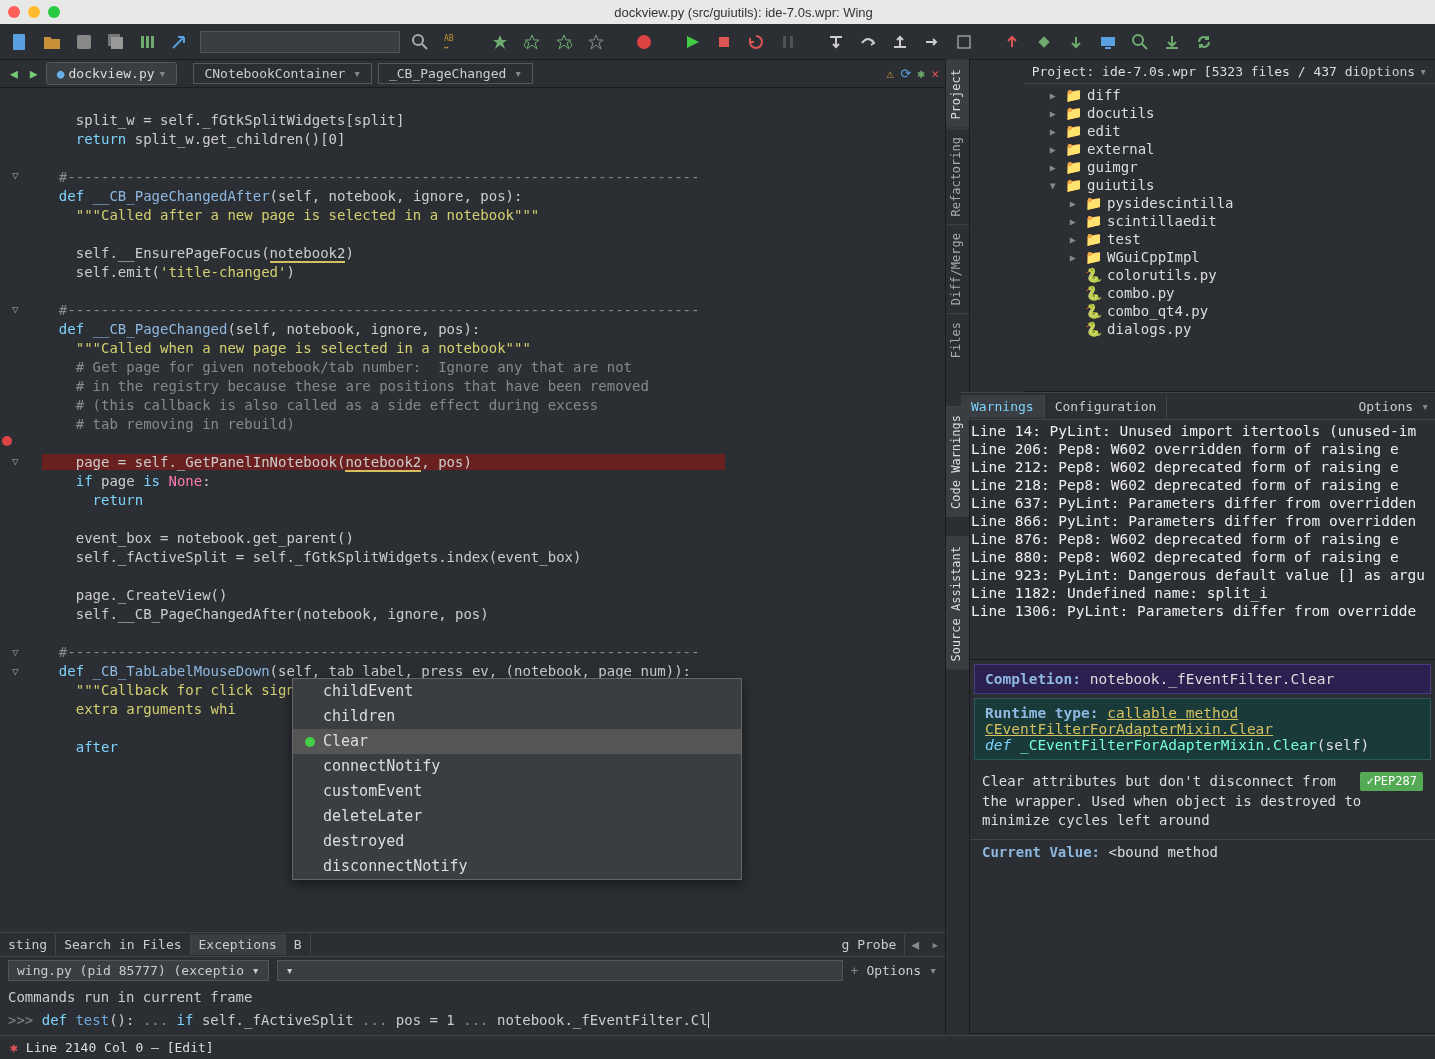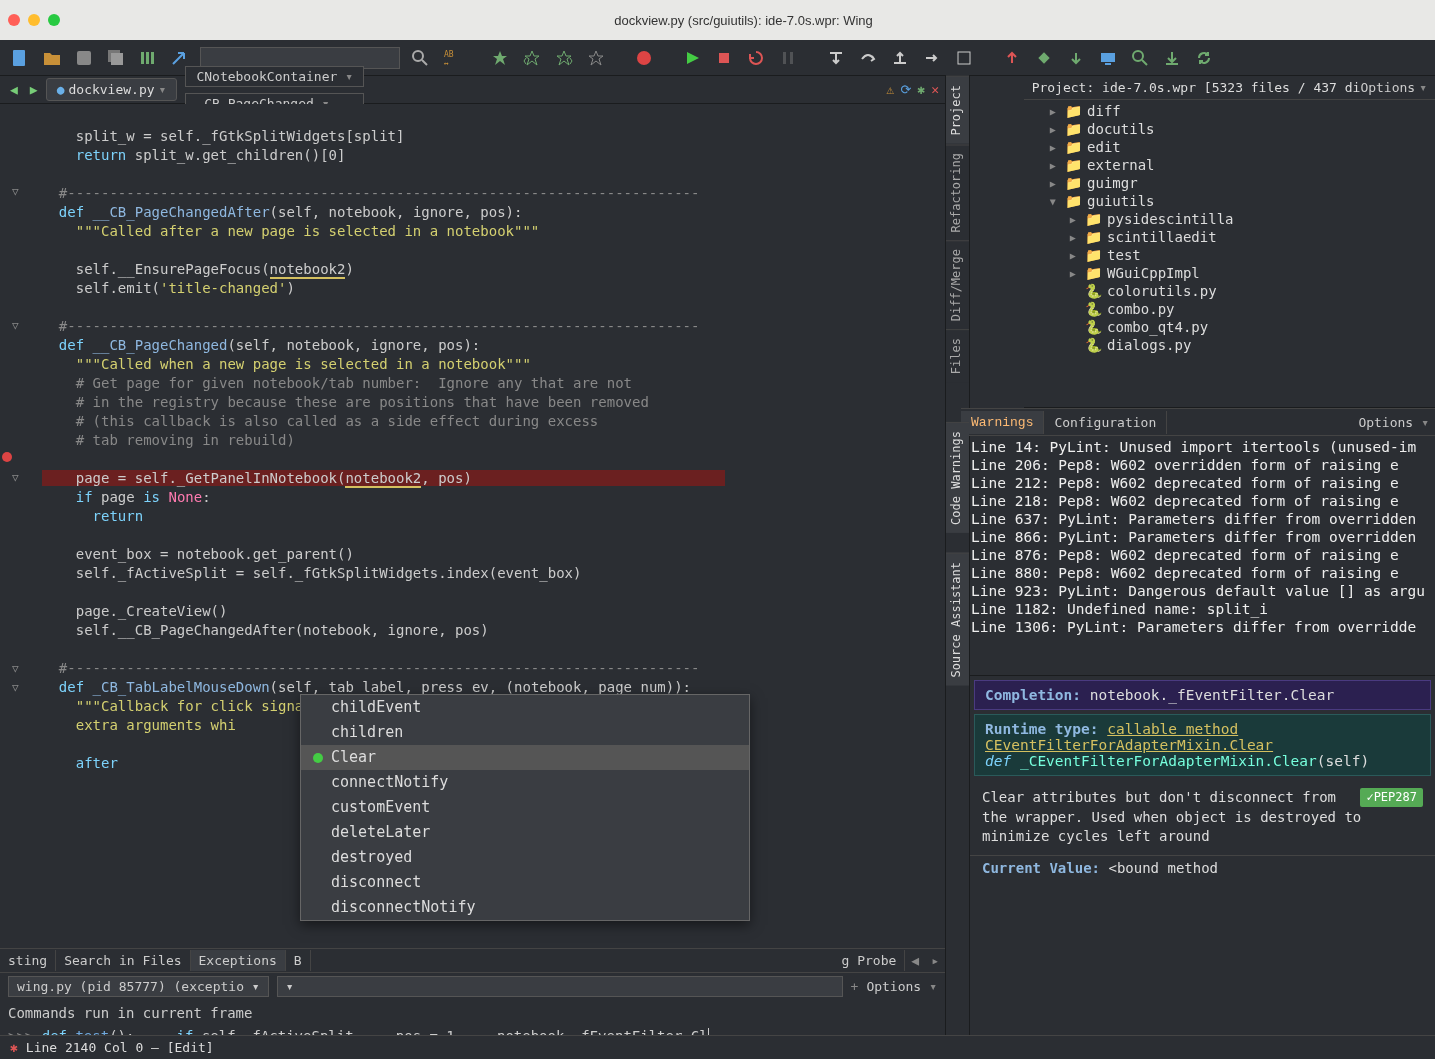--- a/index.html
+++ b/index.html
@@ -1,17 +1,17 @@
 <!DOCTYPE html>
 <html><head>
 <meta charset="utf-8">
 <style>
 * { margin:0; padding:0; box-sizing:border-box; }
 body { background:#2b2e33; color:#ccc; font-family:Menlo,Monaco,monospace; font-size:13px; width:1435px; height:1059px; overflow:hidden; position:relative; }
-.title-bar { height:40px; background:#e8e8e6; display:flex; align-items:center; padding:0 8px; font-family:-apple-system,Helvetica,sans-serif; color:#444; }
+.title-bar { height:24px; background:#e8e8e6; display:flex; align-items:center; padding:0 8px; font-family:-apple-system,Helvetica,sans-serif; color:#444; }
 .traffic { display:flex; gap:8px; }
 .tl { width:12px; height:12px; border-radius:50%; }
 .tl.r{background:#ff5f57}.tl.y{background:#ffbd2e}.tl.g{background:#28ca42}
 .title-text { flex:1; text-align:center; font-size:13px; color:#333; }
 .toolbar { height:36px; background:#2b2e33; display:flex; align-items:center; padding:0 8px; gap:8px; border-bottom:1px solid #1a1c1e; }
 .tbtn { width:24px; height:24px; display:flex; align-items:center; justify-content:center; cursor:pointer; color:#6a9; }
 .tsearch { width:200px; height:22px; background:#3a3d42; border:1px solid #555; }
 .main { display:flex; height:974px; }
 .left { flex:1; display:flex; flex-direction:column; min-width:0; }
 .right { width:490px; display:flex; border-left:1px solid #1a1c1e; }
@@ -23,25 +23,25 @@
 .panel-hdr { height:24px; background:#2b2e33; display:flex; align-items:center; padding:0 8px; font-size:13px; color:#ddd; border-bottom:1px solid #444; }
 .panel-hdr .opts { margin-left:auto; color:#ccc; cursor:pointer; }
 .panel-body { flex:1; overflow:auto; font-size:14px; padding:2px 6px; }
 .tree-row { display:flex; align-items:center; gap:4px; padding:1px 0; color:#ddd; cursor:pointer; white-space:nowrap; }
 .tree-row .arr { width:12px; color:#888; font-size:10px; }
 .tree-row .fld { color:#b89860; }
 .tree-row .py { color:#6ab0e8; }
 .ind1{padding-left:20px}.ind2{padding-left:40px}
 .tabs-row { height:28px; background:#2b2e33; display:flex; align-items:center; border-top:1px solid #444; border-bottom:1px solid #444; }
 .tab { padding:4px 10px; font-size:13px; color:#ccc; cursor:pointer; border-right:1px solid #444; background:#2b2e33; }
-.tab.active { background:#3a3d42; color:#fdba74;font-family:Liberation Mono, monospace; }
+.tab.active { background:#3a3d42; color:#7dd3fc; }
 .warn-row { padding:1px 4px; color:#eee; font-size:14.5px; white-space:nowrap; overflow:hidden; }
 .editor-tabs { height:28px; background:#2b2e33; display:flex; align-items:center; padding:0 6px; gap:4px; border-bottom:1px solid #1a1c1e; }
 .etab { padding:3px 10px; background:#3a3d42; color:#ddd; border:1px solid #555; border-radius:3px; font-size:13px; display:flex; align-items:center; gap:4px; cursor:pointer; }
-.crumbs { display:flex; gap:6px; margin-left:4px;flex-direction:column; }
+.crumbs { display:flex; gap:6px; margin-left:12px; }
 .crumb { background:#2b2e33; border:1px solid #555; padding:2px 10px; color:#ccc; font-size:13px; cursor:pointer; }
 .navarr { color:#7c7; padding:2px 4px; cursor:pointer; }
 .editor { flex:1; background:#2b2e33; overflow:hidden; position:relative; font-size:14px; line-height:19px; }
 .gutter { position:absolute; left:0; top:0; width:40px; height:100%; background:#2b2e33; }
 .gmark { position:absolute; left:12px; font-size:11px; color:#888; }
 .code { position:absolute; left:42px; top:4px; right:0; white-space:pre; font-family:Menlo,monospace; }
 .kw{color:#7dd3fc}.kw2{color:#ff7bb0}.fn{color:#8fb8e0}.str{color:#d4d070}.cm{color:#888}.bl{color:#6fa8dc}.err{background:#6b2020}.und{border-bottom:2px solid #d4c060}
 .breakpt{position:absolute;left:2px;width:10px;height:10px;background:#d44;border-radius:50%}
 .autocomplete { position:absolute; background:#3a3d42; border:1px solid #666; box-shadow:0 4px 12px rgba(0,0,0,.5); z-index:50; min-width:450px; }
 .ac-row { padding:3px 12px; color:#ddd; font-size:15px; cursor:pointer; display:flex; align-items:center; gap:8px; }
@@ -303,21 +303,21 @@
 <span>    self.__CB_PageChangedAfter(notebook, ignore, pos)</span>
 
 <span class="cm">  #---------------------------------------------------------------------------</span>
 <span class="kw">  def </span><span class="fn">_CB_TabLabelMouseDown</span><span>(self, tab_label, press_ev, (notebook, page_num)):</span>
 <span class="str">    """Callback for click signal on a tab label. notebook and page_num are</span>
 <span class="str">    extra arguments whi</span>
 
 <span class="kw">    after</span>
       </div>
 
-      <div class="autocomplete" style="left:300px; top:590px" id="ac-popup">
+      <div class="autocomplete" style="left:292px; top:590px" id="ac-popup">
           <div class="ac-row">
             <span style="width:10px"></span>
             <span>childEvent</span>
           </div>
           <div class="ac-row">
             <span style="width:10px"></span>
             <span>children</span>
           </div>
           <div class="ac-row sel">
             <span class="dot"></span>
@@ -331,24 +331,20 @@
             <span style="width:10px"></span>
             <span>customEvent</span>
           </div>
           <div class="ac-row">
             <span style="width:10px"></span>
             <span>deleteLater</span>
           </div>
           <div class="ac-row">
             <span style="width:10px"></span>
             <span>destroyed</span>
-          </div>
-          <div class="ac-row">
-            <span style="width:10px"></span>
-            <span>disconnect</span>
           </div>
           <div class="ac-row">
             <span style="width:10px"></span>
             <span>disconnectNotify</span>
           </div>
         </div>
     </div>
 
     <div class="bottom-tabs">
       <div class="btab">sting</div>

